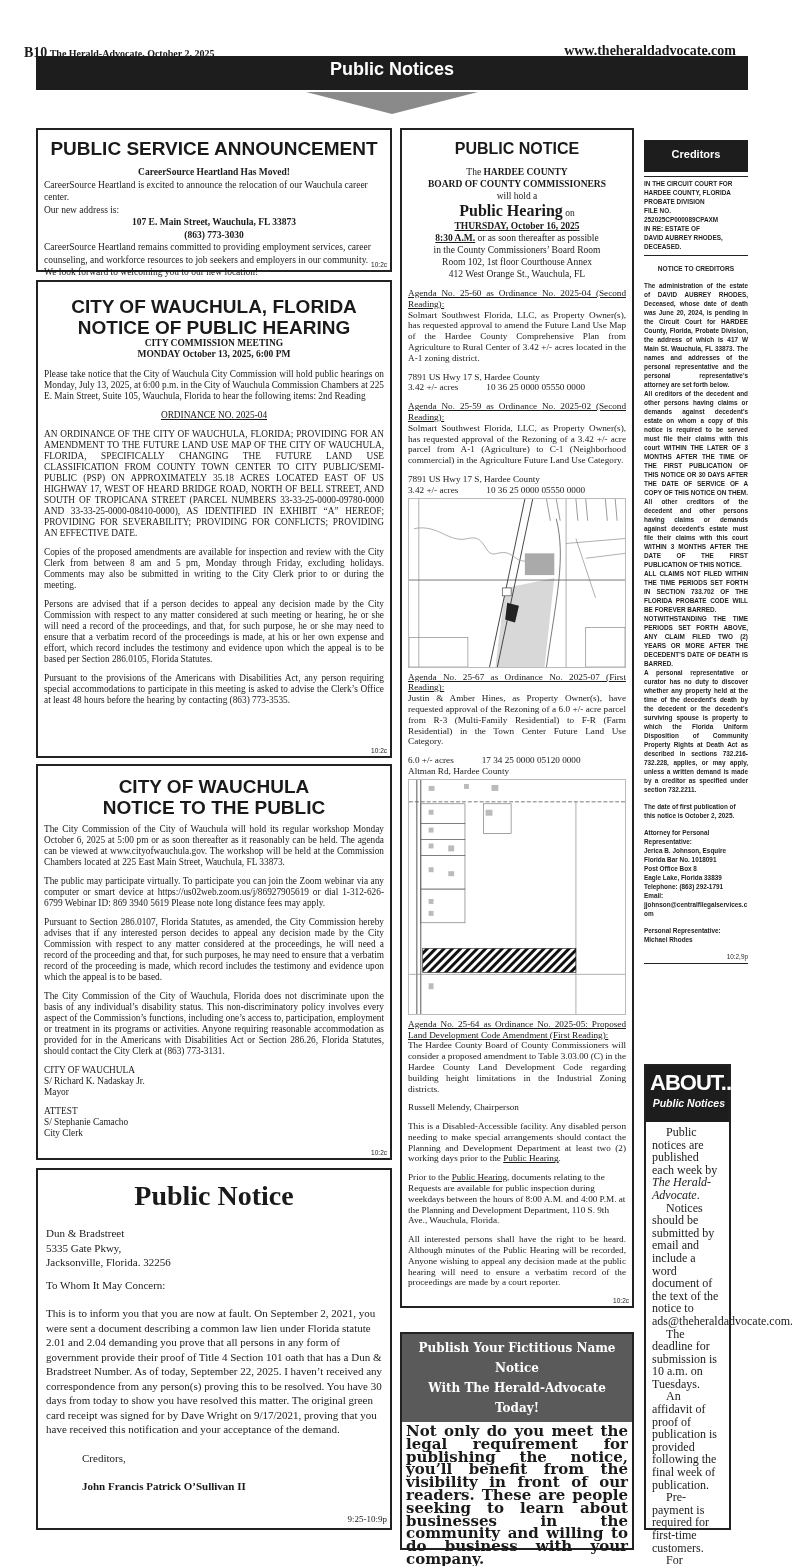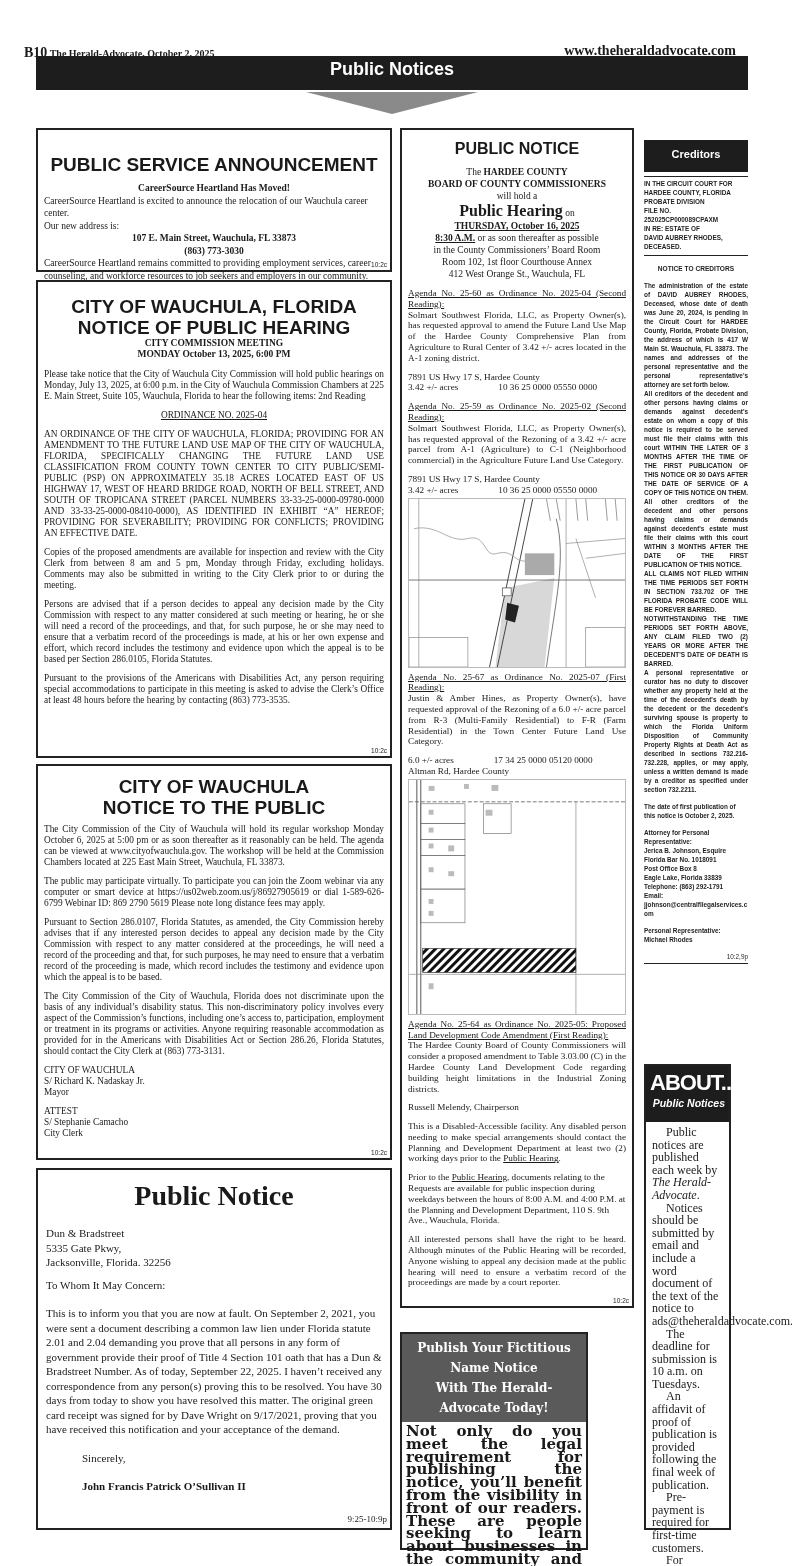--- a/index.html
+++ b/index.html
@@ -20,21 +20,21 @@
   .hd-sans { font-family: "Liberation Sans", sans-serif; font-weight: bold; text-align: center; color: #1a1a1a; }
   .body-txt { font-size: 9.3px; line-height: 11px; text-align: justify; }
   .center { text-align: center; }
   .b { font-weight: bold; }
   .u { text-decoration: underline; }
   .code { position: absolute; right: 3px; bottom: 2px; font-family: "Liberation Sans", sans-serif; font-size: 6.5px; }
   p { margin-bottom: 8px; }
 
   
   #psa { left: 36px; top: 128px; width: 356px; height: 144px; padding: 4px 6px; }
-  #psa h2 { font-size: 19px; margin: 20px 0 6px; }
+  #psa h2 { font-size: 19px; margin: 4px 0 6px; }
   #psa .body-txt { font-size: 9.5px; line-height: 12.5px; text-align: left; }
 
   
   #hearing { left: 36px; top: 280px; width: 356px; height: 478px; padding: 6px 6px; }
   #hearing h2 { font-size: 19px; line-height: 21px; margin: 8px 0 0; }
   #hearing .meet { font-size: 9.5px; font-weight: bold; text-align: center; line-height: 11px; margin-bottom: 9px; }
 
   
   #ntp { left: 36px; top: 764px; width: 356px; height: 396px; padding: 6px 6px; }
   #ntp h2 { font-size: 19px; line-height: 21px; margin: 4px 0 6px; }
@@ -44,27 +44,27 @@
   #pn h2 { font-family: "Liberation Serif", serif; font-weight: bold; font-size: 28px; text-align: center; margin: 4px 0 14px; }
   #pn .body-txt { font-size: 11px; line-height: 14.5px; text-align: left; }
   #pn .indent { padding-left: 36px; }
 
   
   #county { left: 400px; top: 128px; width: 234px; height: 1180px; padding: 4px 6px; }
   #county h2 { font-size: 16px; margin: 6px 0 8px; }
   #county .intro { font-size: 9.5px; text-align: center; line-height: 12px; margin-bottom: 8px; }
   #county .intro .big { font-size: 16px; font-weight: bold; line-height: 18px; }
   #county .body-txt { font-size: 9.2px; line-height: 10.8px; }
-  .parcel { display: flex; justify-content: flex-start; gap: 40px; font-size: 9.2px; line-height: 10.8px; }
+  .parcel { display: flex; justify-content: flex-start; gap: 28px; font-size: 9.2px; line-height: 10.8px; }
   .map { border: 1px solid #bbb; margin: 2px 0 4px; position: relative; overflow: hidden; background: #fff; }
   #map1 { height: 170px; }
   #map2 { height: 236px; }
 
   
-  #fict { left: 400px; top: 1332px; width: 188px; height: 218px; border: 2.5px solid #222; padding: 0; }
+  #fict { left: 400px; top: 1332px; width: 234px; height: 218px; border: 2.5px solid #222; padding: 0; }
   #fict .top { background: #5a5a5a; color: #fff; font-family: "DejaVu Serif", serif; font-weight: bold; font-size: 12px; line-height: 20px; text-align: center; padding: 4px 4px; }
   #fict .txt { font-family: "DejaVu Serif", serif; font-weight: bold; font-size: 15px; line-height: 12.8px; text-align: justify; padding: 3px 4px 0; }
   #fict .contact { font-family: "DejaVu Serif", serif; font-weight: bold; font-size: 9.7px; line-height: 13px; text-align: center; }
 
   
   #cred-head { position: absolute; left: 644px; top: 128px; width: 104px; height: 32px; background: #1d1d1d; color: #fff;
                font-family: "Liberation Sans", sans-serif; font-weight: bold; font-size: 11px; text-align: center; line-height: 28px; margin-top: 12px; }
   #creditors { position: absolute; left: 644px; top: 174px; width: 104px; font-family: "Liberation Sans", sans-serif; font-weight: bold;
                font-size: 6.4px; line-height: 9px; color: #1f1f1f; }
   #creditors .rule { border-top: 1px solid #222; margin: 2px 0 2px; }
@@ -130,21 +130,21 @@
   <div class="code">10:2c</div>
 </div>
 
 <div class="box" id="ntp">
   <h2 class="hd-sans">
     <span>CITY OF WAUCHULA</span><br>
     <span>NOTICE TO THE PUBLIC</span>
   </h2>
   <div class="body-txt">
     <p>The City Commission of the City of Wauchula will hold its regular workshop Monday October 6, 2025 at 5:00 pm or as soon thereafter as it reasonably can be held. The agenda can be viewed at www.cityofwauchula.gov. The workshop will be held at the Commission Chambers located at 225 East Main Street, Wauchula, FL  33873.</p>
-    <p>The public may participate virtually. To participate you can join the Zoom webinar via any computer or smart device at  https://us02web.zoom.us/j/86927905619  or dial 1-589-626-6799     Webinar ID: 869 2790 5619   Please note long distance fees may apply.</p>
+    <p>The public may participate virtually. To participate you can join the Zoom webinar via any computer or smart device at  https://us02web.zoom.us/j/86927905619  or dial 1-312-626-6799     Webinar ID: 869 3940 5619   Please note long distance fees may apply.</p>
     <p>Pursuant to Section 286.0107, Florida Statutes, as amended, the City Commission hereby advises that if any interested person decides to appeal any decision made by the City Commission with respect to any matter considered at the proceedings, he will need a record of the proceeding and that, for such purposes, he may need to ensure that a verbatim record of the proceeding is made, which record includes the testimony and evidence upon which the appeal is to be based.</p>
     <p>The City Commission of the City of Wauchula, Florida does not discriminate upon the basis of any individual’s disability status. This non-discriminatory policy involves every aspect of the Commission’s functions, including one’s access to, participation, employment or treatment in its programs or activities.  Anyone requiring reasonable accommodation as provided for in the Americans with Disabilities Act or Section 286.26, Florida Statutes, should contact the City Clerk at (863) 773-3131.</p>
     <p style="text-align:left">
       <span>CITY OF WAUCHULA</span><br>
       <span>S/ Richard K. Nadaskay Jr.</span><br>
       <span>Mayor</span>
     </p>
     <p style="text-align:left">
       <span>ATTEST</span><br>
       <span>S/ Stephanie Camacho</span><br>
@@ -157,21 +157,21 @@
 <div class="box" id="pn">
   <h2>Public Notice</h2>
   <div class="body-txt">
     <p>
       <span>Dun &amp; Bradstreet</span><br>
       <span>5335 Gate Pkwy,</span><br>
       <span>Jacksonville, Florida. 32256</span>
     </p>
     <p style="margin-bottom:14px">To Whom It May Concern:</p>
     <p style="margin-bottom:14px">This is to inform you that you are now at fault.  On September 2, 2021, you were sent a document describing a common law lien under Florida statute 2.01 and 2.04 demanding you prove that all persons in any form of government provide their proof of Title 4 Section 101 oath that has a Dun &amp; Bradstreet Number.  As of today, September 22, 2025. I haven’t received any correspondence from any person(s) proving this to be resolved.  You have 30 days from today to show you have resolved this matter.  The original green card receipt was signed for by Dave Wright on 9/17/2021, proving that you have received this notification and your acceptance of the demand.</p>
-    <p class="indent" style="margin-bottom:14px">Sincerely,</p>
+    <p class="indent" style="margin-bottom:14px">Creditors,</p>
     <p class="indent b">John Francis Patrick O’Sullivan II</p>
   </div>
   <div class="code" style="font-family:'Liberation Serif',serif;font-size:9px;bottom:4px">9:25-10:9p</div>
 </div>
 
 <div class="box" id="county">
   <h2 class="hd-sans">PUBLIC NOTICE</h2>
   <div class="intro">
     <span>The </span><b>HARDEE COUNTY</b><br>
     <b>BOARD OF COUNTY COMMISSIONERS</b><br>

